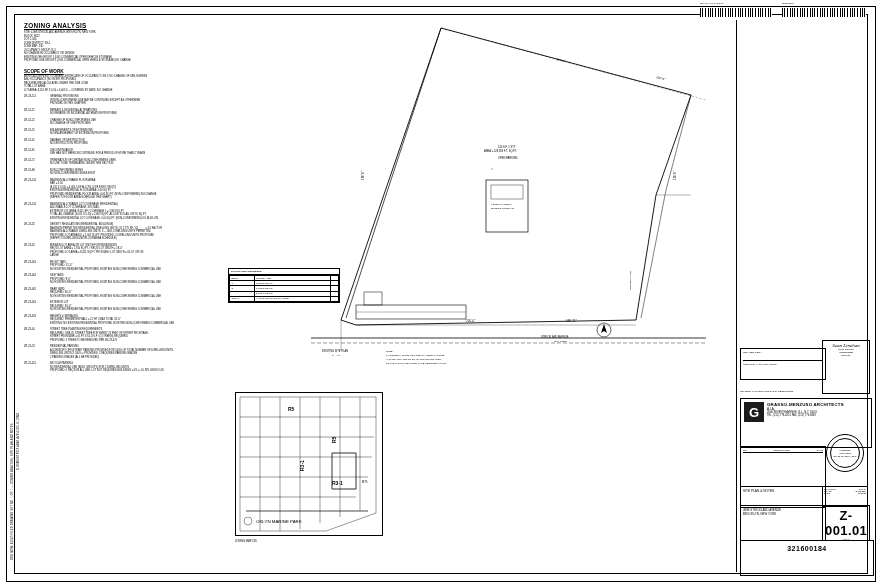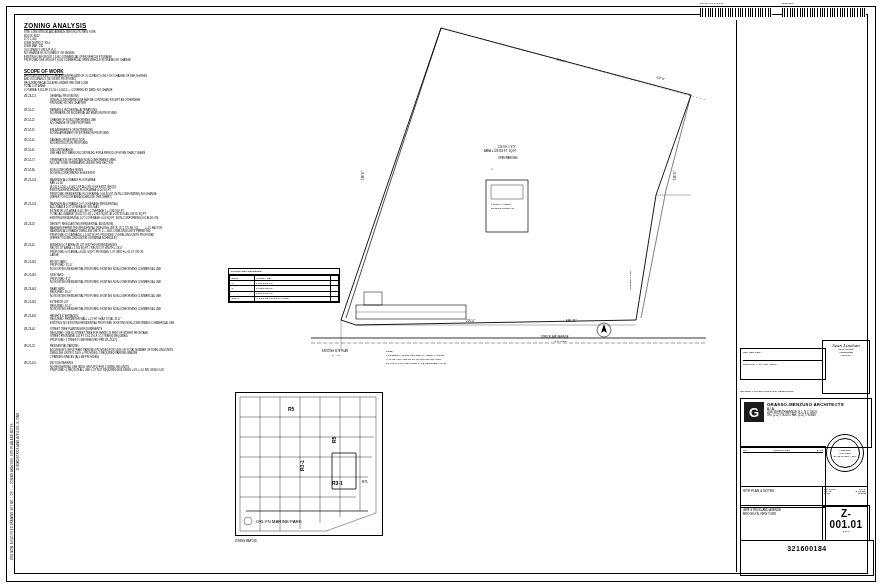--- a/index.html
+++ b/index.html
@@ -53,21 +53,21 @@
   .tb-firm{left:740px;top:398px;width:124px;height:42px;font-size:3px;padding:3px;}
   .tb-notes{left:740px;top:446px;width:124px;height:44px;font-size:2.5px;padding:2px;}
   .tb-num{left:740px;top:540px;width:124px;height:26px;font-size:7px;padding:4px;text-align:center;font-weight:bold;letter-spacing:.5px;}
   .logo{width:20px;height:20px;background:#1b1b1b;color:#fff;font-size:13px;font-weight:bold;
     display:flex;align-items:center;justify-content:center;float:left;margin-right:3px;}
   .firm-name{font-size:4.4px;font-weight:bold;letter-spacing:.2px;}
   .firm-sub{font-size:3.2px;}
   .firm-line{font-size:2.6px;line-height:3.4px;}
   .approv{font-size:2.5px;line-height:3.2px;}
   .sig{font-family:"Liberation Serif",serif;font-style:italic;font-size:5px;}
-  .zbig{font-size:10px;font-weight:bold;letter-spacing:.4px;}
+  .zbig{font-size:13px;font-weight:bold;letter-spacing:.4px;}
   .mini{font-size:2.3px;line-height:3px;}
   .stamp{position:absolute;left:826px;top:434px;width:36px;height:36px;border:.7px solid #000;border-radius:50%;}
   .stamp .ring{position:absolute;left:3px;top:3px;right:3px;bottom:3px;border:.5px solid #000;border-radius:50%;}
   .stamp .txt{position:absolute;left:0;right:0;top:14px;text-align:center;font-size:2.2px;line-height:2.8px;}
   .revrow{display:flex;justify-content:space-between;font-size:2.4px;line-height:3.2px;}
 </style>
 </head>
 <body>
 
 <div id="sheet">

